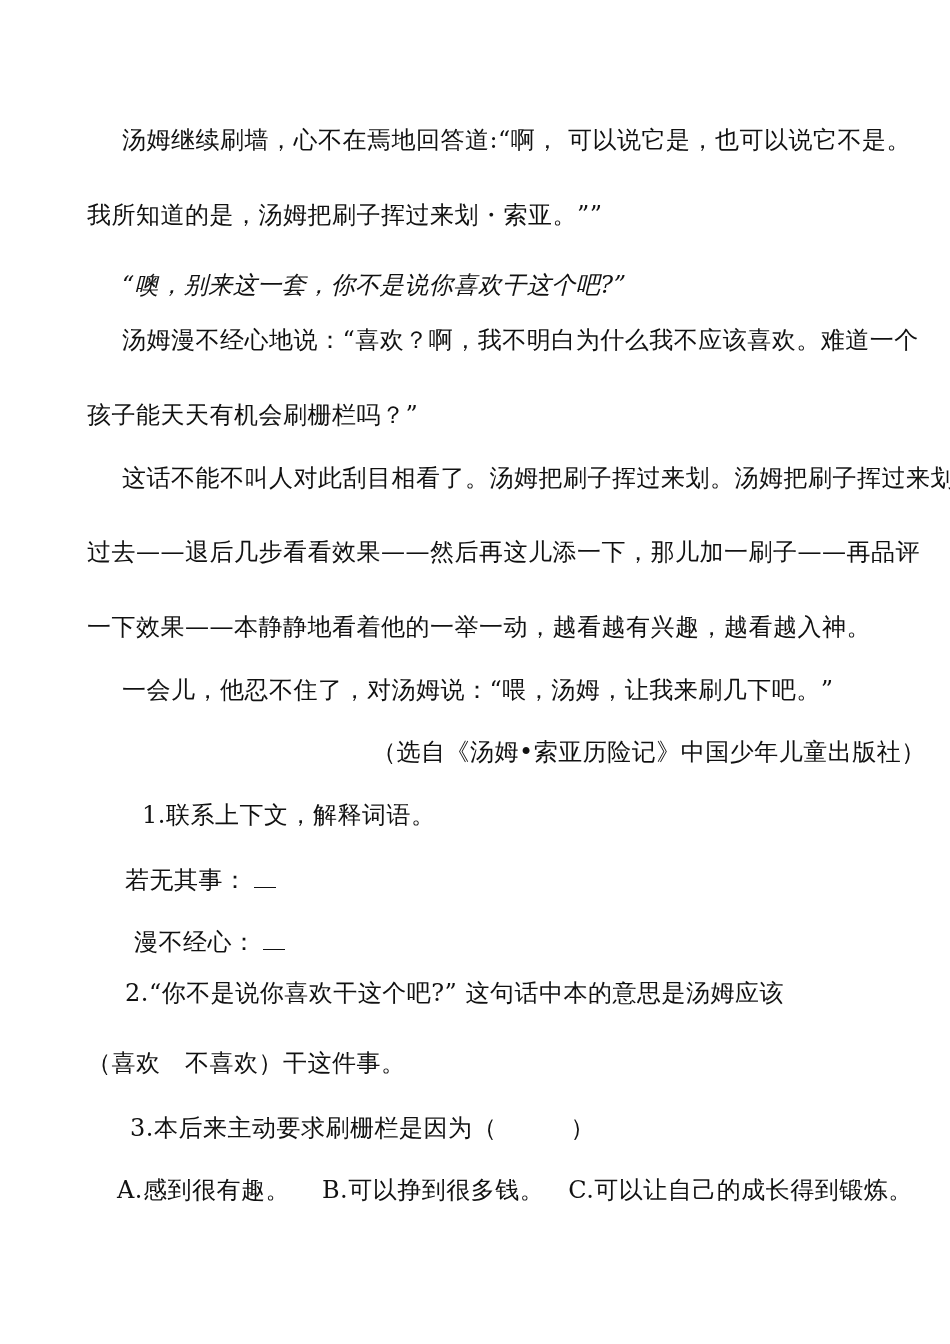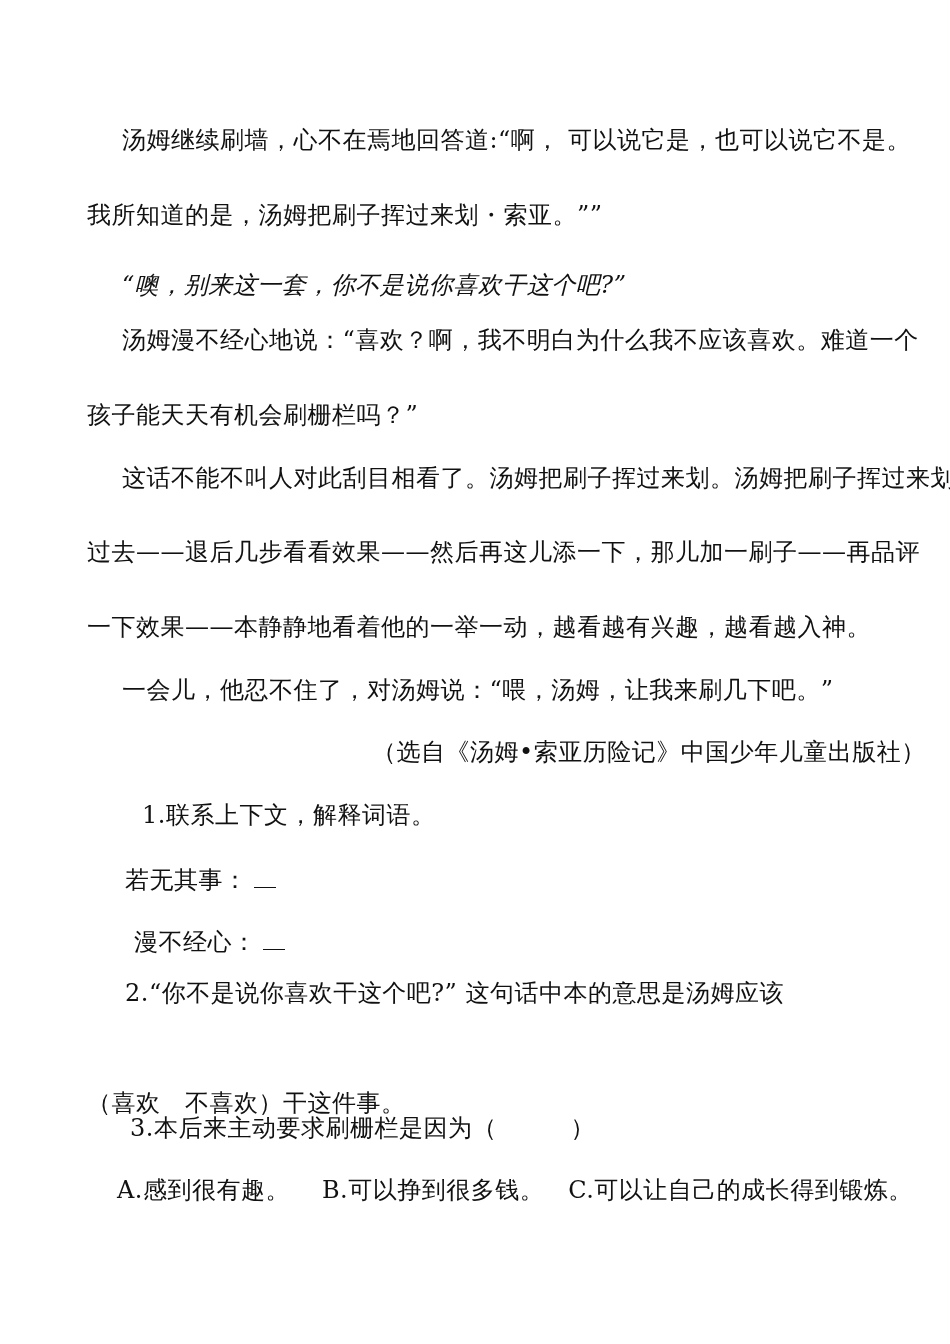--- a/index.html
+++ b/index.html
@@ -25,19 +25,19 @@
 
   <div class="line" style="left:142px; top:801px;">1.联系上下文，解释词语。</div>
   <div class="line" style="left:125px; top:866px;">
     <span>若无其事：</span><span class="blank"></span>
   </div>
   <div class="line" style="left:125px; top:928px;margin-left:9px;">
     <span>漫不经心：</span><span class="blank"></span>
   </div>
 
   <div class="line" style="left:125px; top:979px;">2.“你不是说你喜欢干这个吧?” 这句话中本的意思是汤姆应该</div>
-  <div class="line" style="left:87px; top:1049px;margin-top:40px;">（喜欢　不喜欢）干这件事。</div>
+  <div class="line" style="left:87px; top:1049px;">（喜欢　不喜欢）干这件事。</div>
 
   <div class="line" style="left:130px; top:1114px;">3.本后来主动要求刷栅栏是因为（　　　）</div>
   <div class="line" style="left:117px; top:1176px;">
     <span>A.感到很有趣。</span><span style="display:inline-block;width:32px;"></span><span>B.可以挣到很多钱。</span><span style="display:inline-block;width:24px;"></span><span>C.可以让自己的成长得到锻炼。</span>
   </div>
 </div>
 
 </body></html>

